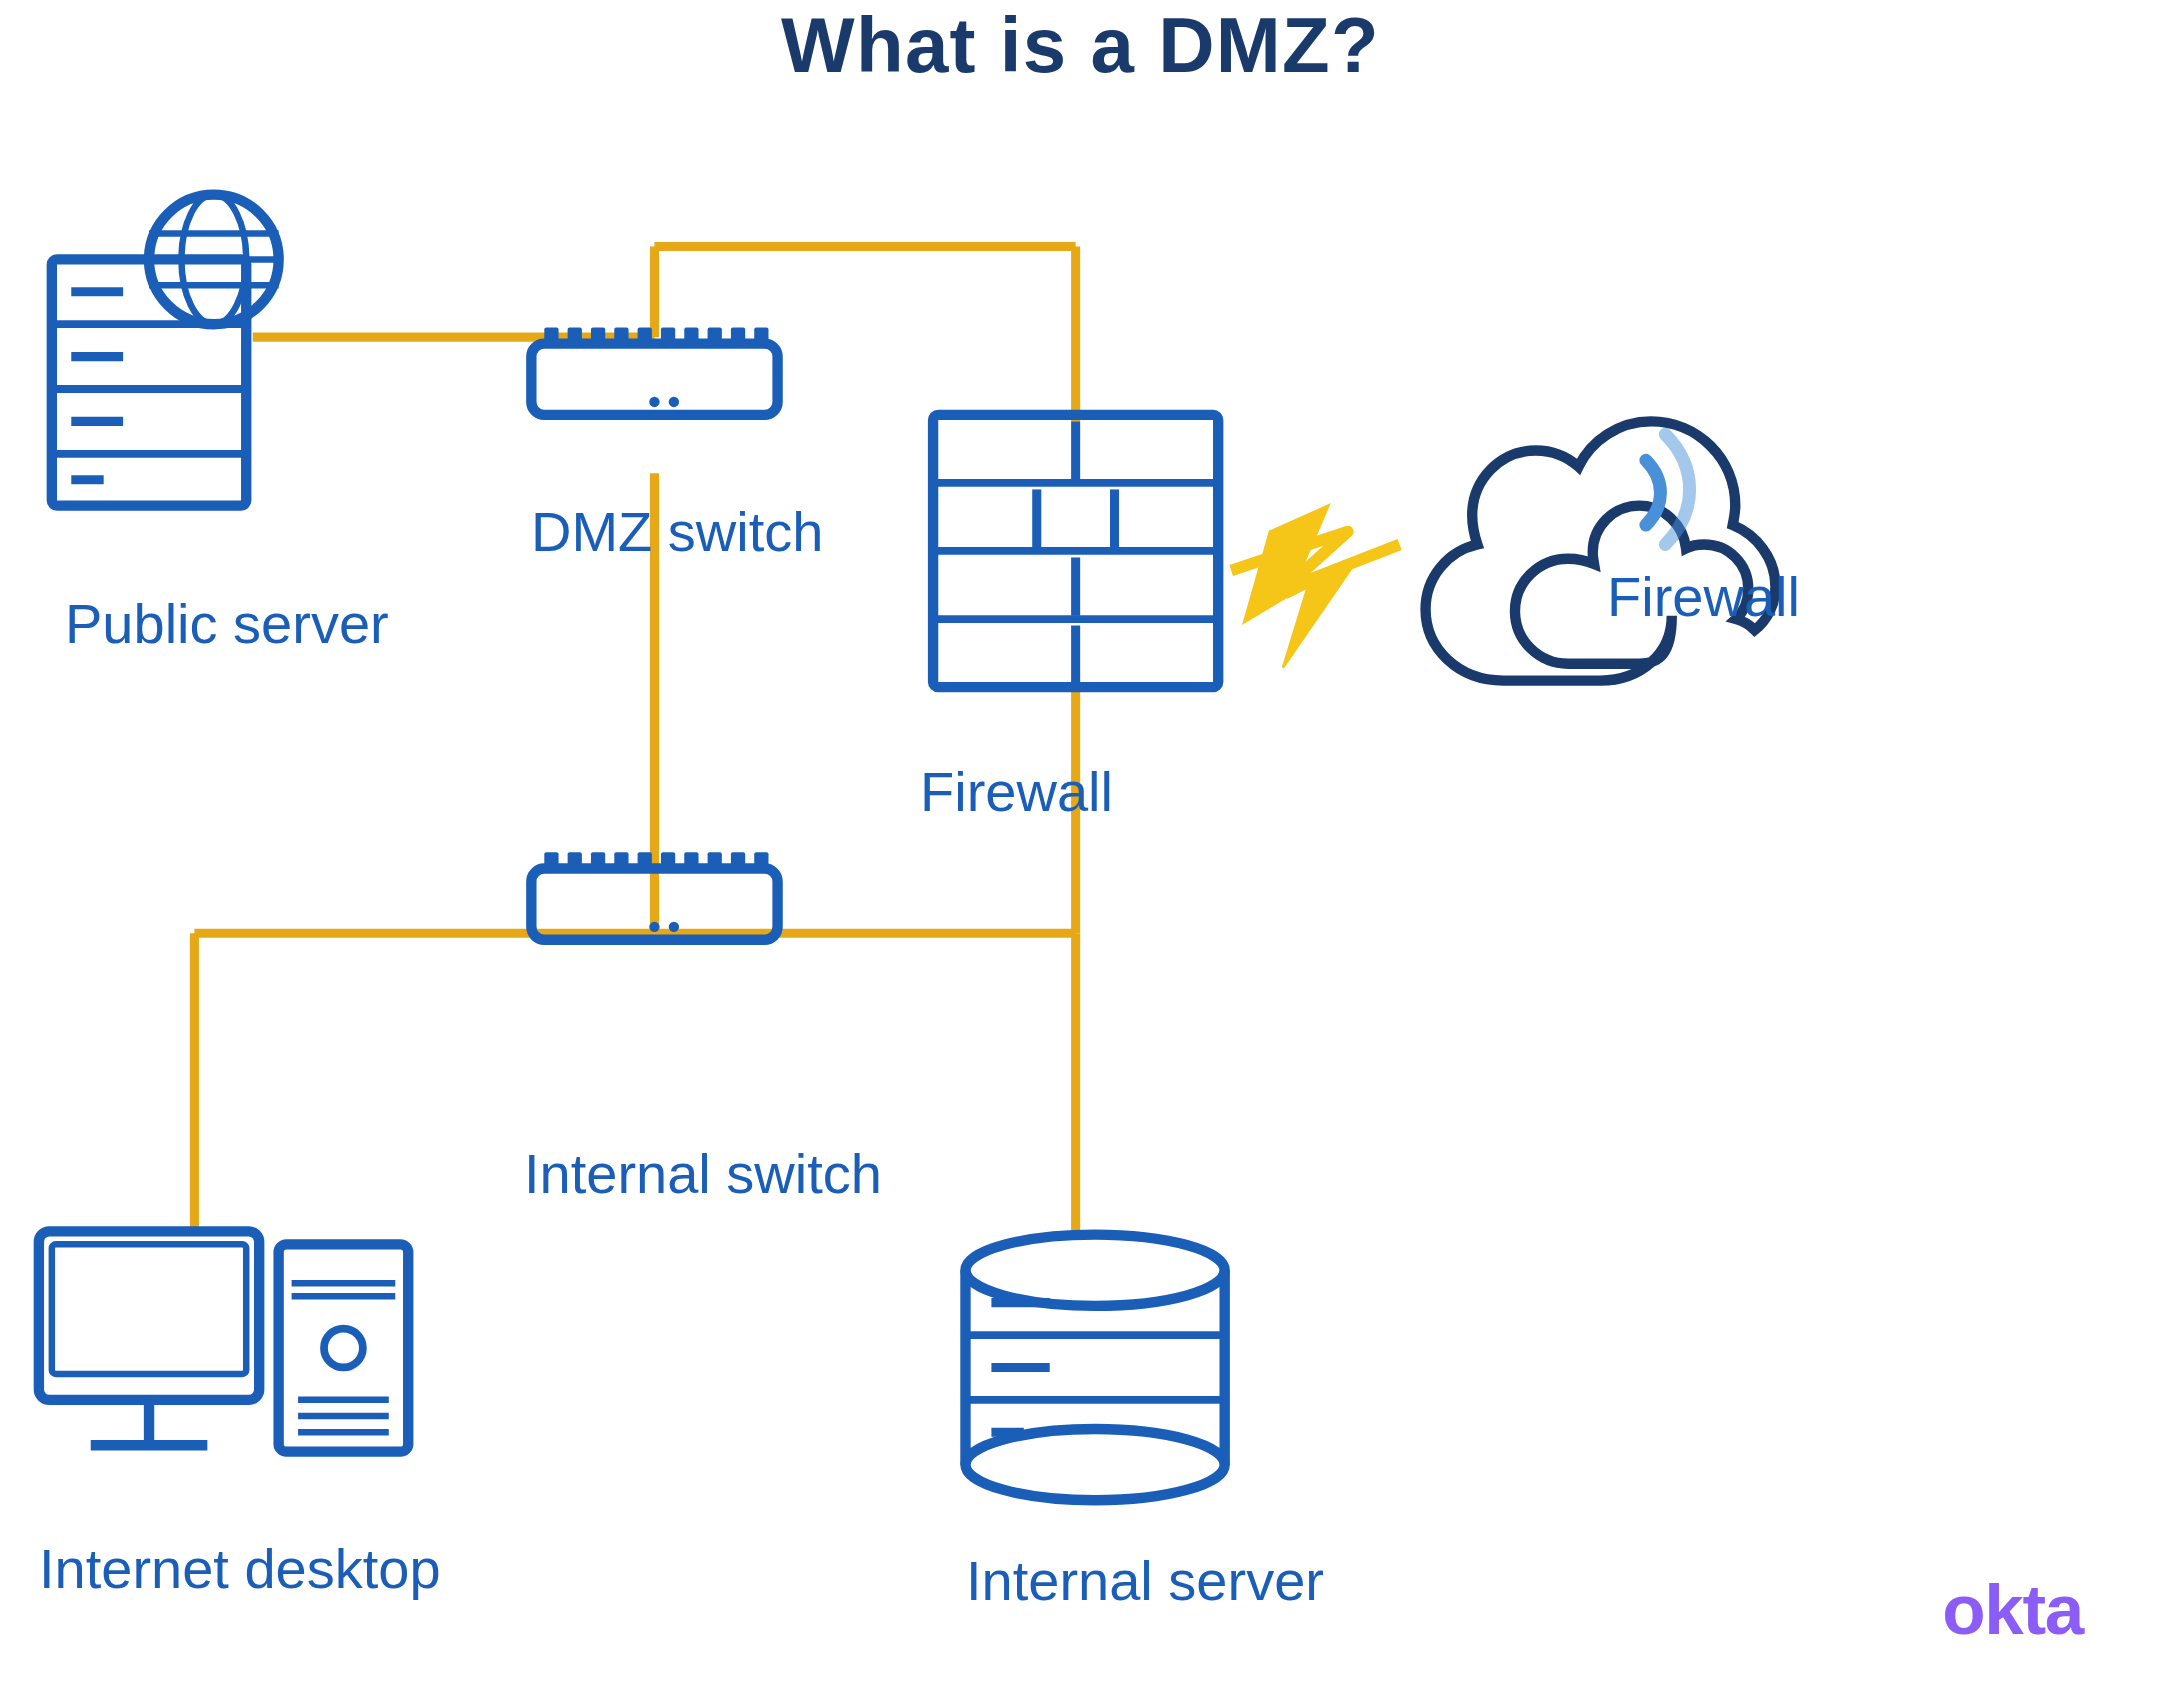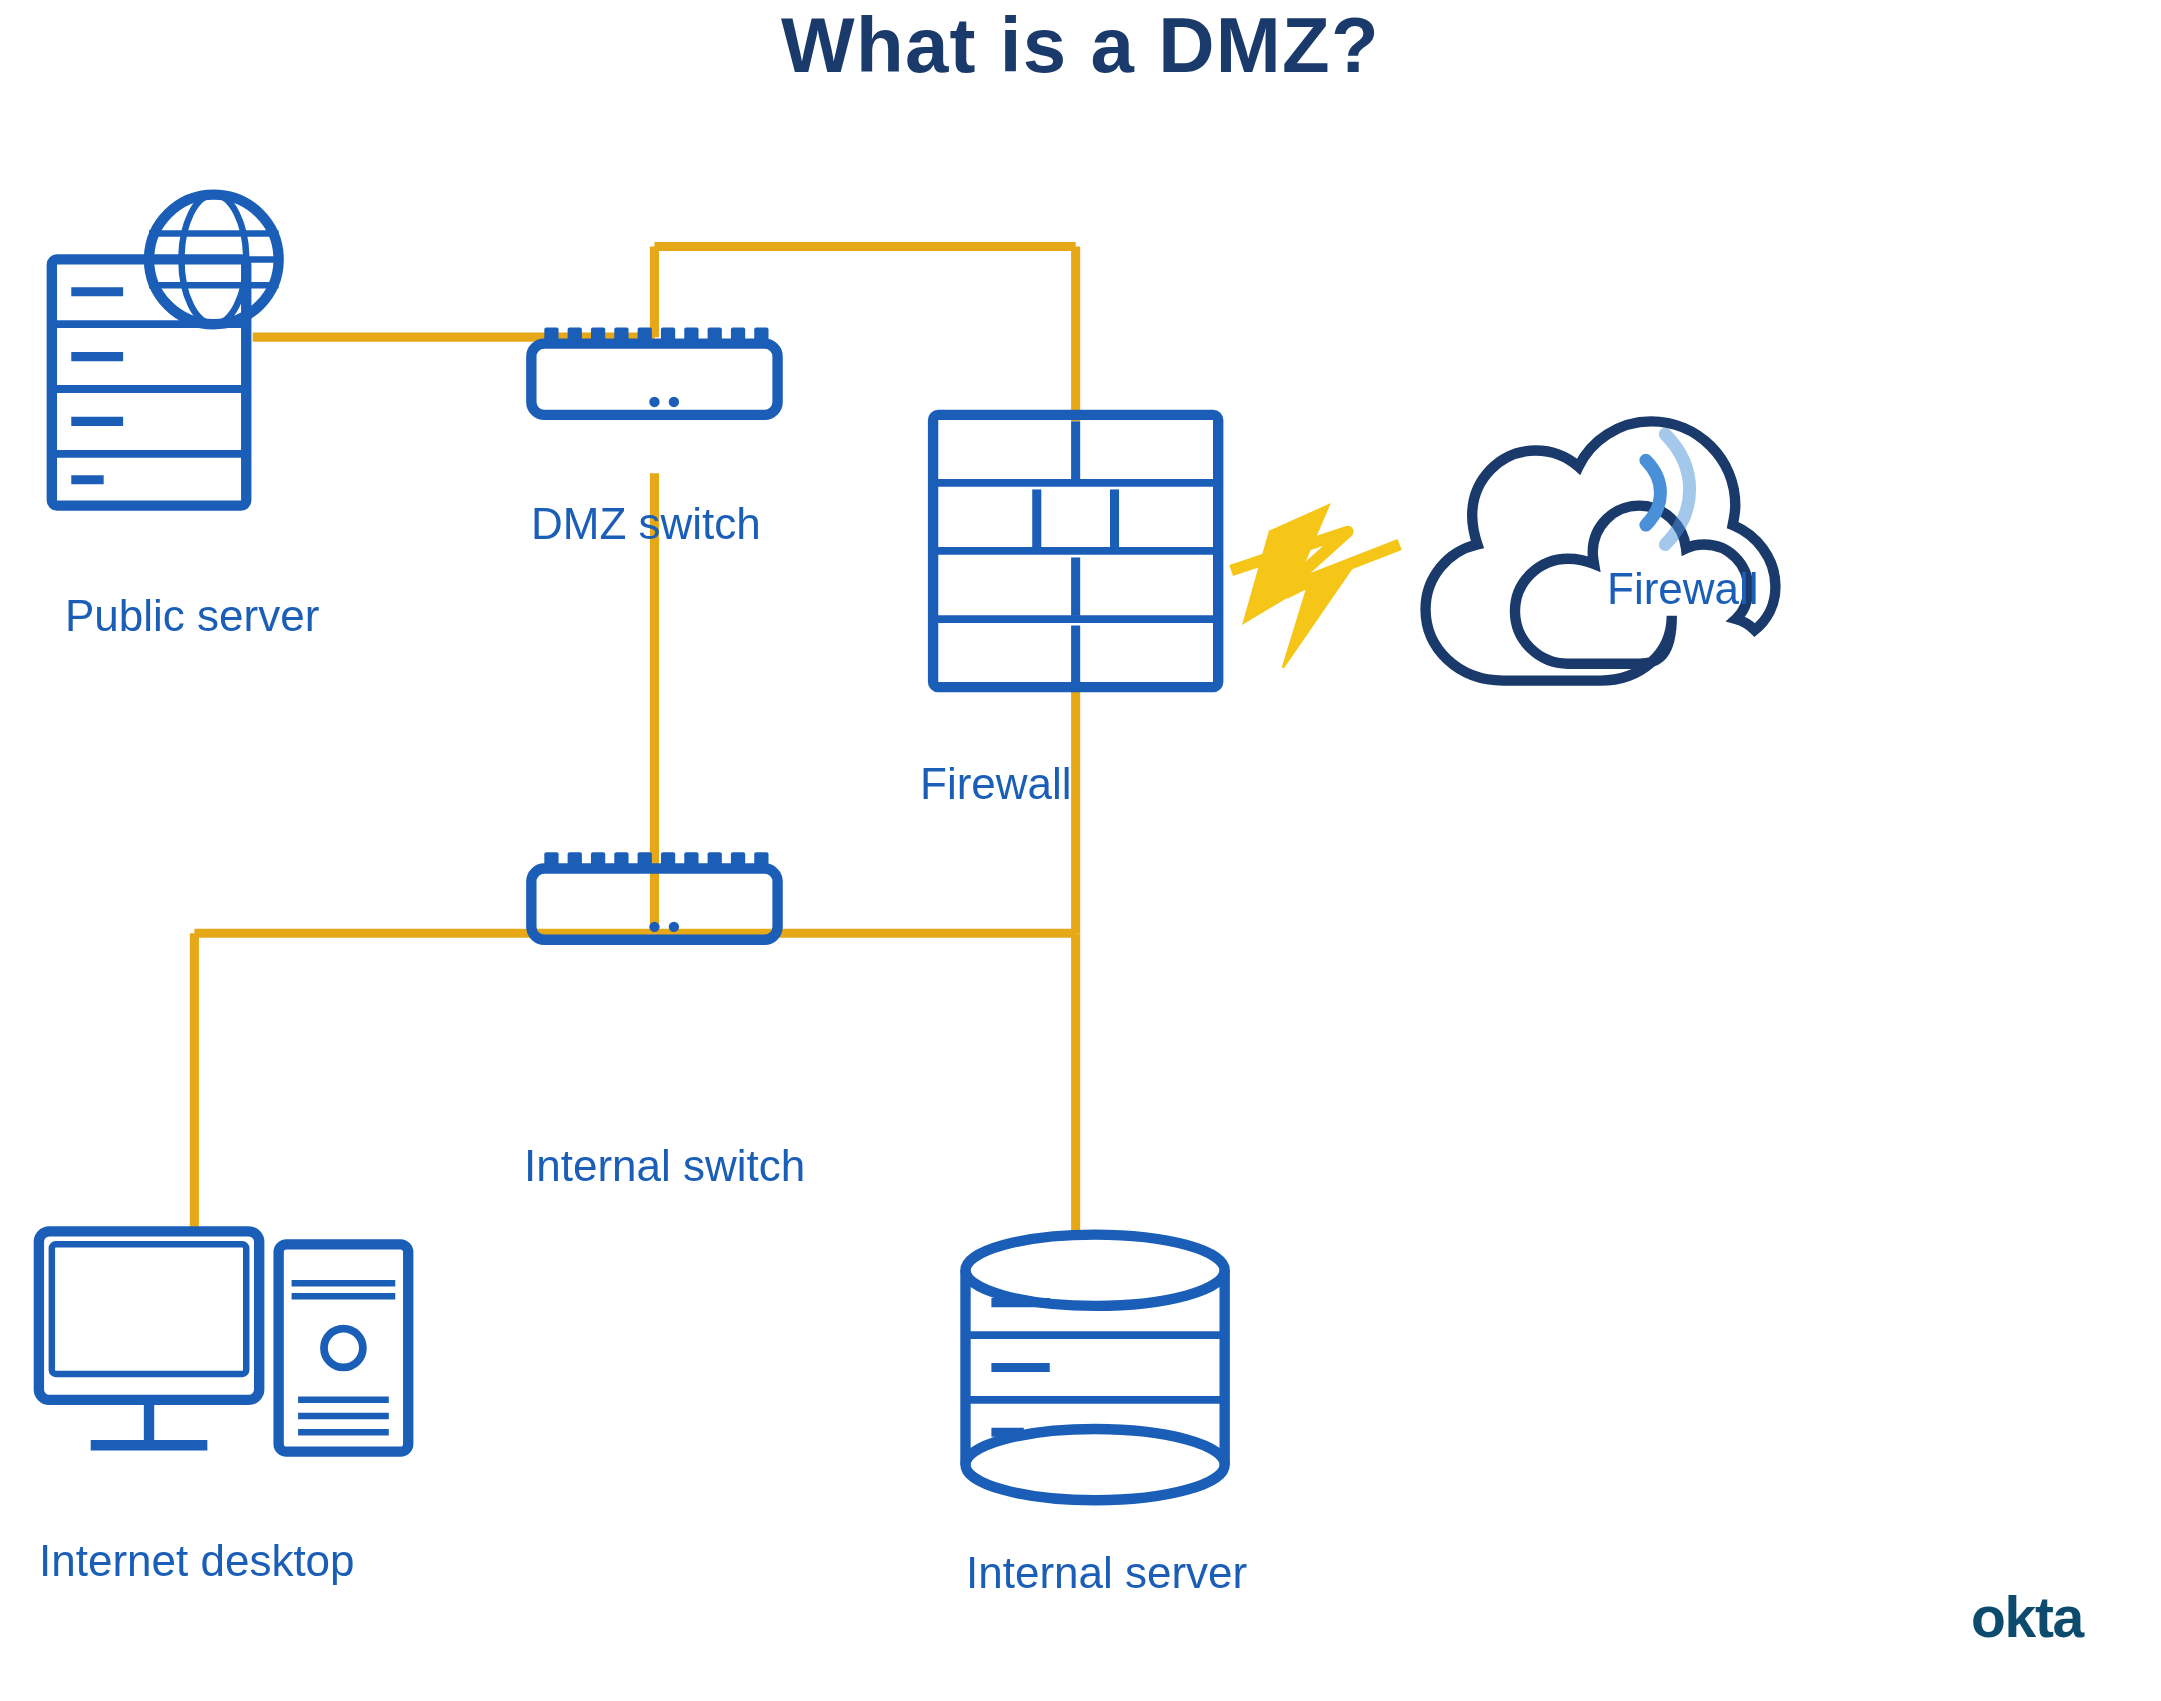--- a/index.html
+++ b/index.html
@@ -32,21 +32,21 @@
       position: absolute;
       top: 0;
       left: 0;
       width: 100%;
       height: 100%;
     }
 
     .label {
       position: absolute;
       color: #1a5eb8;
-      font-size: 44px;
+      font-size: 56px;
       font-weight: 500;
       text-align: center;
     }
 
     .label-public-server {
       left: 65px;
       top: 570px;
       margin-top: 21px;
     }
 
@@ -79,23 +79,23 @@
     .label-internal-server {
       left: 966px;
       top: 1536px;
       margin-top: 12px;
     }
 
     .okta-logo {
       position: absolute;
       bottom: 52px;
       right: 78px;
-      font-size: 57px;
+      font-size: 71px;
       font-weight: 900;
-      color: #0c4a6e;
+      color: #8b5cf6;
       font-style: normal;
       letter-spacing: -1.3px;
     }
   </style>
 </head>
 <body>
 
 <div>
   <h1 class="page-title">What is a DMZ?</h1>
 </div>

